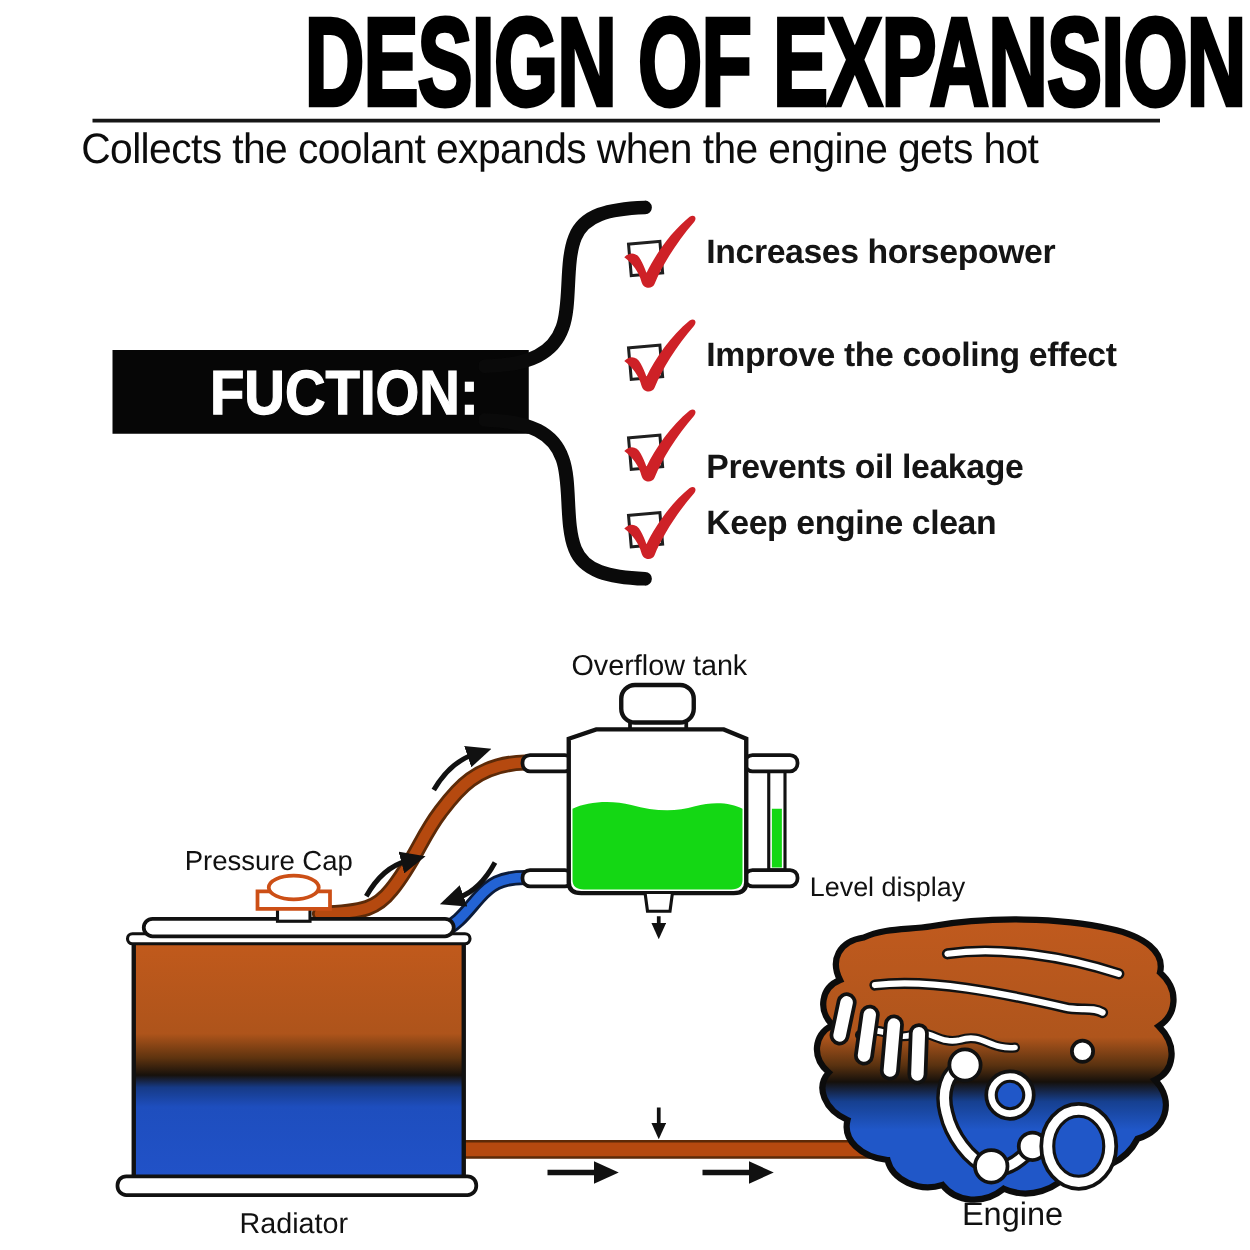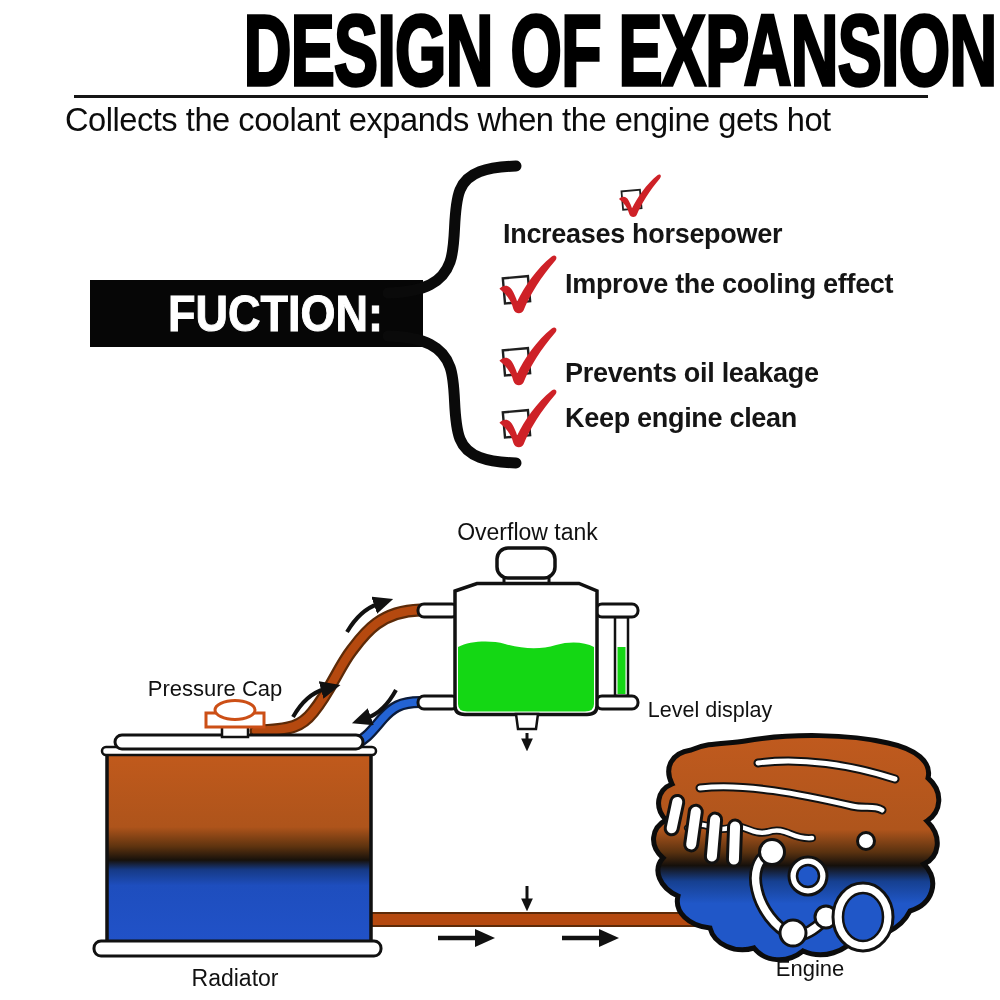--- a/index.html
+++ b/index.html
@@ -50,21 +50,21 @@
 
   <div class="abs fuction-box">
     <div class="fuction-label">FUCTION:</div>
   </div>
 
   <svg class="abs" style="left:383px;top:152px;" width="170" height="325" viewBox="383 152 170 325">
     <path d="M 388 293 C 425 292 443 282 450 262 C 457 243 452 210 460 190 C 467 172 487 167 516 166" fill="none" stroke="#0a0a0a" stroke-width="11" stroke-linecap="round"></path>
     <path d="M 388 336 C 425 337 443 347 450 367 C 457 386 452 419 460 439 C 467 457 487 462 516 463" fill="none" stroke="#0a0a0a" stroke-width="11" stroke-linecap="round"></path>
   </svg>
 
-  <div class="abs check-item" style="top:172px;flex-direction:column;">
+  <div class="abs check-item" style="top:162px;">
     <svg width="62" height="66" viewBox="0 0 64 66">
       <rect x="7" y="26" width="26" height="26" fill="#fff" stroke="#1f1f1f" stroke-width="2.5" transform="rotate(-5 20 38)"></rect>
       <path fill="#CE2127" d="M 2.5 38 C 7 33 13 34 16 40 C 18 43.5 19.5 47 20.8 51 C 28 36 41 17 56.5 4.5 C 60.5 2 63 5.5 60 9 C 46 25 33.5 45 27.5 60 C 25.5 64.5 18.5 64.3 16.8 58.5 C 14.5 50 9.5 43.5 2.5 38 Z"></path>
     </svg>
     <span class="txt">Increases horsepower</span>
   </div>
   <div class="abs check-item" style="top:245px;">
     <svg width="62" height="66" viewBox="0 0 64 66">
       <rect x="7" y="26" width="26" height="26" fill="#fff" stroke="#1f1f1f" stroke-width="2.5" transform="rotate(-5 20 38)"></rect>
       <path fill="#CE2127" d="M 2.5 38 C 7 33 13 34 16 40 C 18 43.5 19.5 47 20.8 51 C 28 36 41 17 56.5 4.5 C 60.5 2 63 5.5 60 9 C 46 25 33.5 45 27.5 60 C 25.5 64.5 18.5 64.3 16.8 58.5 C 14.5 50 9.5 43.5 2.5 38 Z"></path>
@@ -214,15 +214,15 @@
         <ellipse cx="863" cy="917" rx="20" ry="24" fill="#2057C8" stroke="#111" stroke-width="2.5"></ellipse>
         <circle cx="866" cy="841" r="8.5" fill="#fff" stroke="#111" stroke-width="3"></circle>
       </g>
     </g>
   </svg>
 
   <div class="abs dlabel" style="left:440px;top:519px;width:175px;font-size:23px;">Overflow tank</div>
   <div class="abs dlabel" style="left:640px;top:650px;width:140px;font-size:21.5px;text-align:center;margin-top:48px;">Level display</div>
   <div class="abs dlabel" style="left:140px;top:676px;width:150px;font-size:22px;">Pressure Cap</div>
   <div class="abs dlabel" style="left:160px;top:965px;width:150px;font-size:23px;">Radiator</div>
-  <div class="abs dlabel" style="left:760px;top:956px;width:100px;font-size:22px;">Engine</div>
+  <div class="abs dlabel" style="left:760px;top:956px;width:100px;font-size:26px;">Engine</div>
 
 </div>
 
 </body></html>

